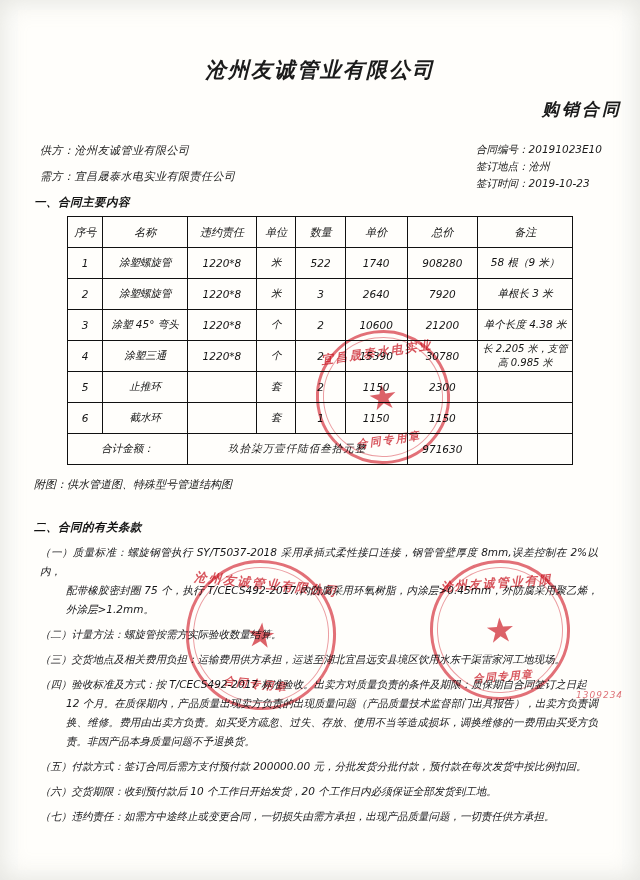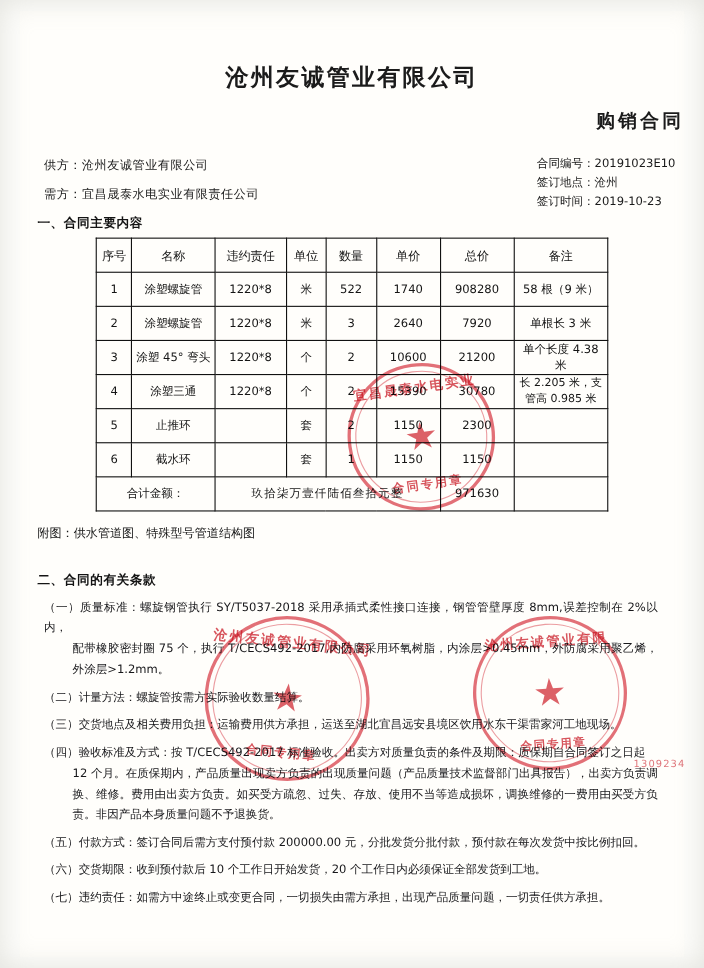--- a/index.html
+++ b/index.html
@@ -9,20 +9,21 @@
   }
   body {
     font-family: "DejaVu Sans", sans-serif;
   }
   #page {
     position: relative;
     width: 640px;
     height: 880px;
     background: #fdfdfb;
     overflow: hidden;
+    font-style: italic;
   }
   
   #page::before {
     content: "";
     position: absolute;
     left: 0; top: 0; right: 0; bottom: 0;
     box-shadow: inset 0 0 26px rgba(170,170,160,0.32);
     pointer-events: none;
     z-index: 40;
   }
@@ -63,21 +64,21 @@
     padding-right: 10px;
     font-size: 11px;
     color: #1a1a1a;
   }
   .party-line {
     margin-bottom: 11px;
     letter-spacing: 0.5px;
   }
   .meta {
     position: absolute;
-    right: 8px;
+    right: 20px;
     top: -2px;
     font-size: 10.5px;
     line-height: 17px;
     color: #1a1a1a;
     text-align: left;
   }
   .meta div { white-space: nowrap; }
 
   
   .sec {
@@ -85,21 +86,21 @@
     padding-left: 16px;
     font-size: 11.5px;
     font-weight: bold;
     color: #141414;
     letter-spacing: 0.5px;
   }
 
   
   table.goods {
     margin: 6px auto 0 auto;
-    width: 466px;
+    width: 506px;
     border-collapse: collapse;
     font-size: 10.5px;
     color: #141414;
   }
   table.goods th, table.goods td {
     border: 1px solid #111;
     text-align: center;
     height: 28px;
     padding: 1px 2px;
     font-weight: normal;

